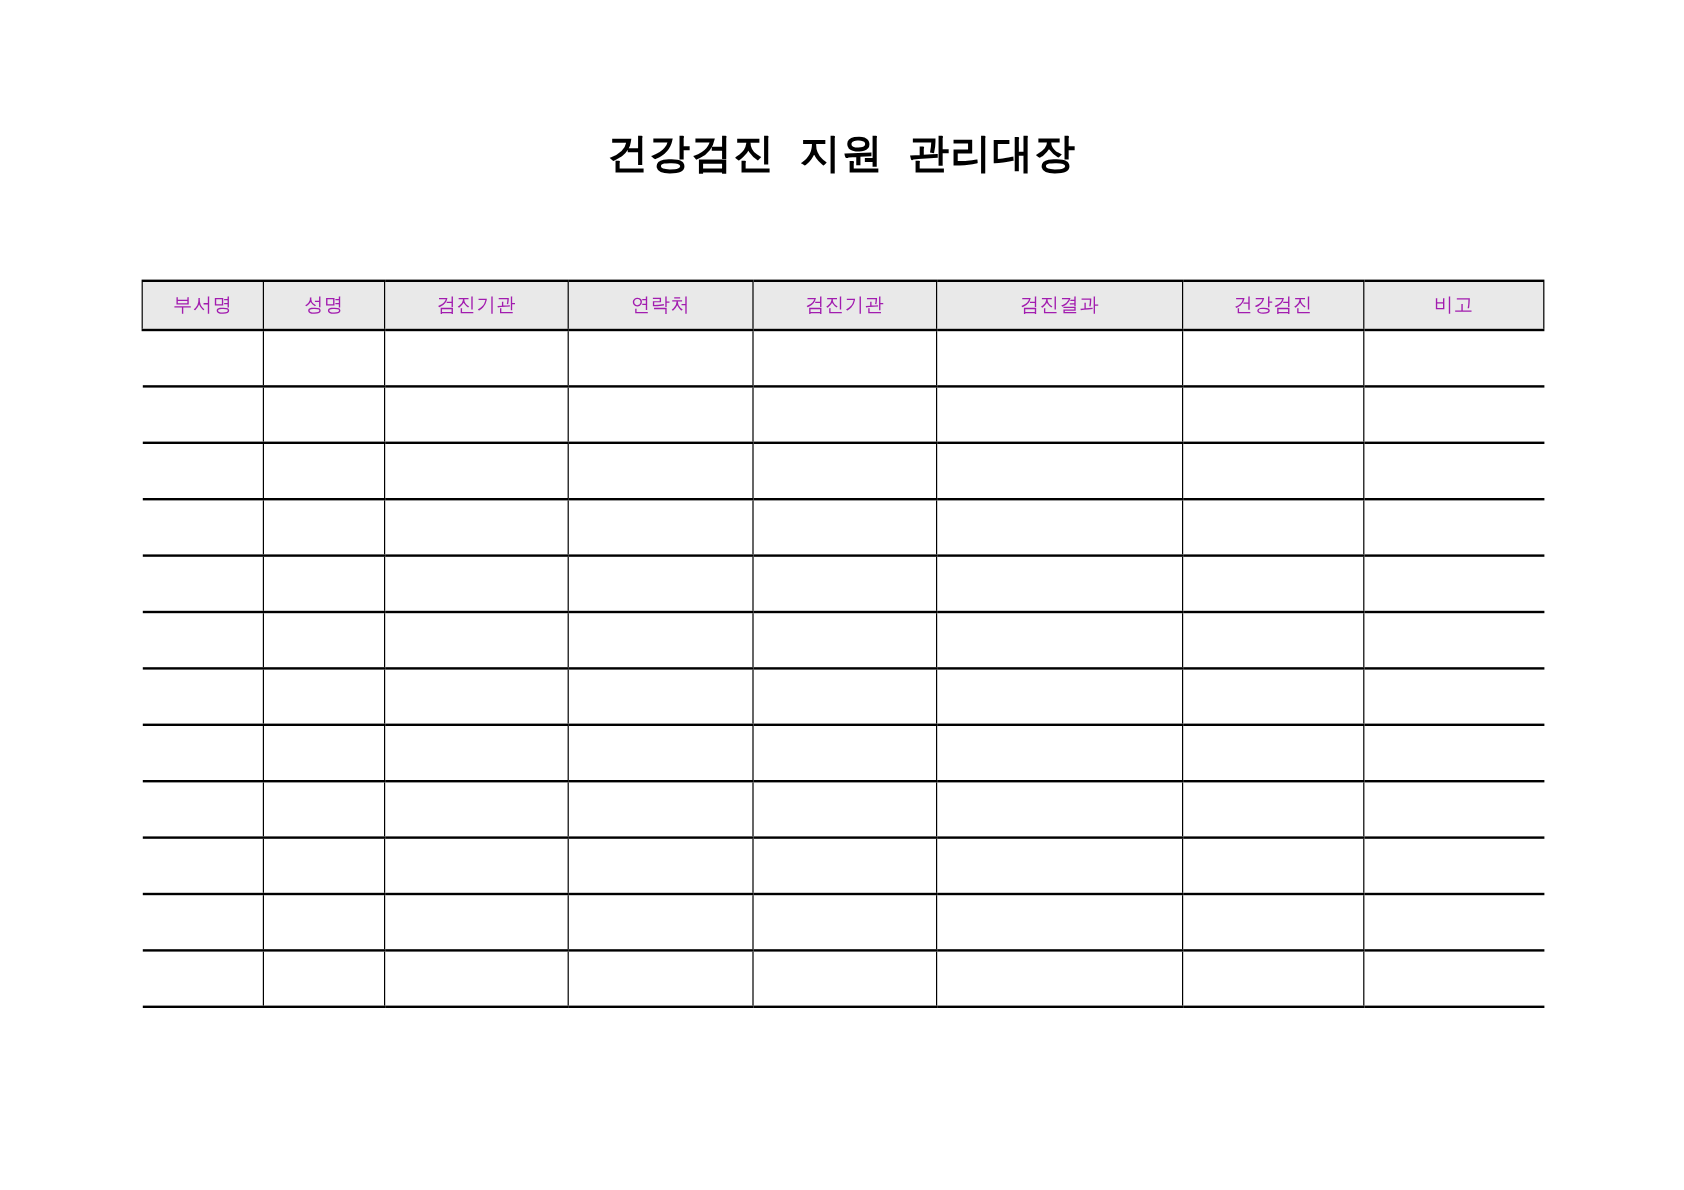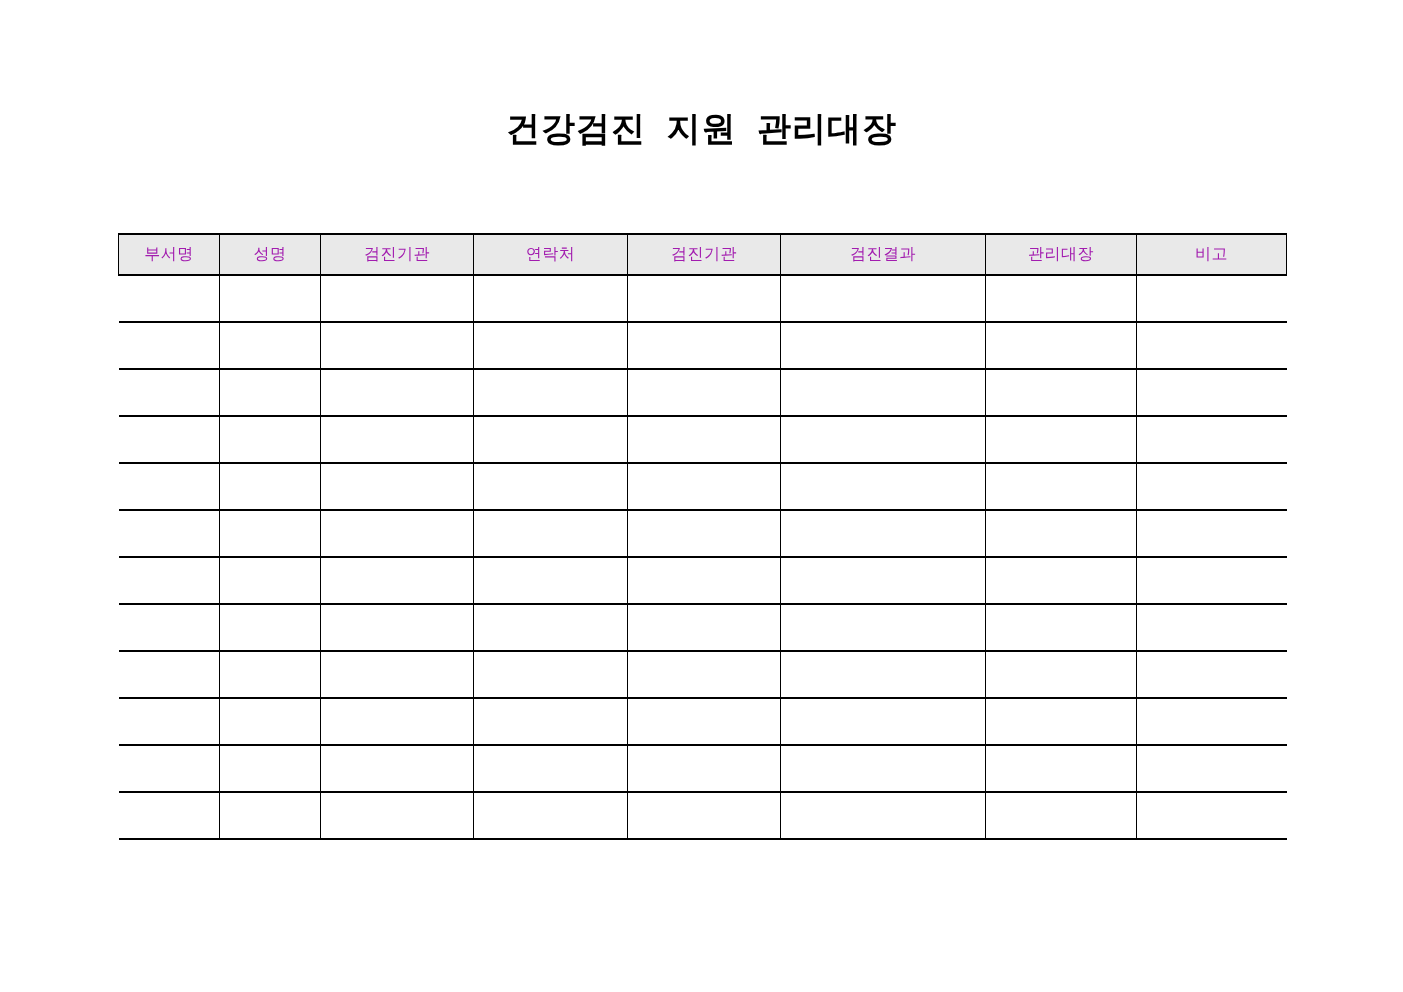--- a/index.html
+++ b/index.html
@@ -83,21 +83,21 @@
         <col style="width: 150px;">
       </colgroup>
     <thead>
       <tr>
           <th>부서명</th>
           <th>성명</th>
           <th>검진기관</th>
           <th>연락처</th>
           <th>검진기관</th>
           <th>검진결과</th>
-          <th>관리대장</th>
+          <th>건강검진</th>
           <th>비고</th>
         </tr>
     </thead>
     <tbody>
         <tr>
           <td></td>
           <td></td>
           <td></td>
           <td></td>
           <td></td>

